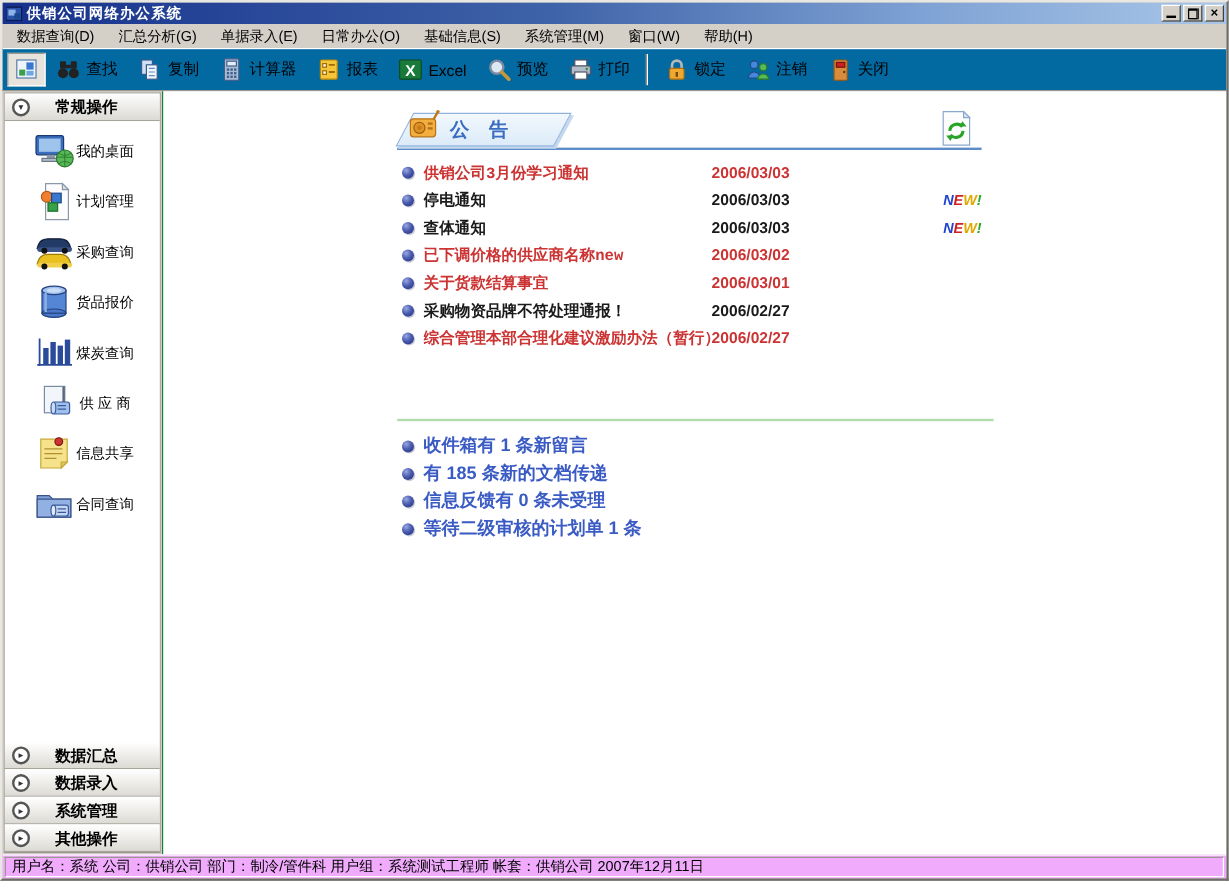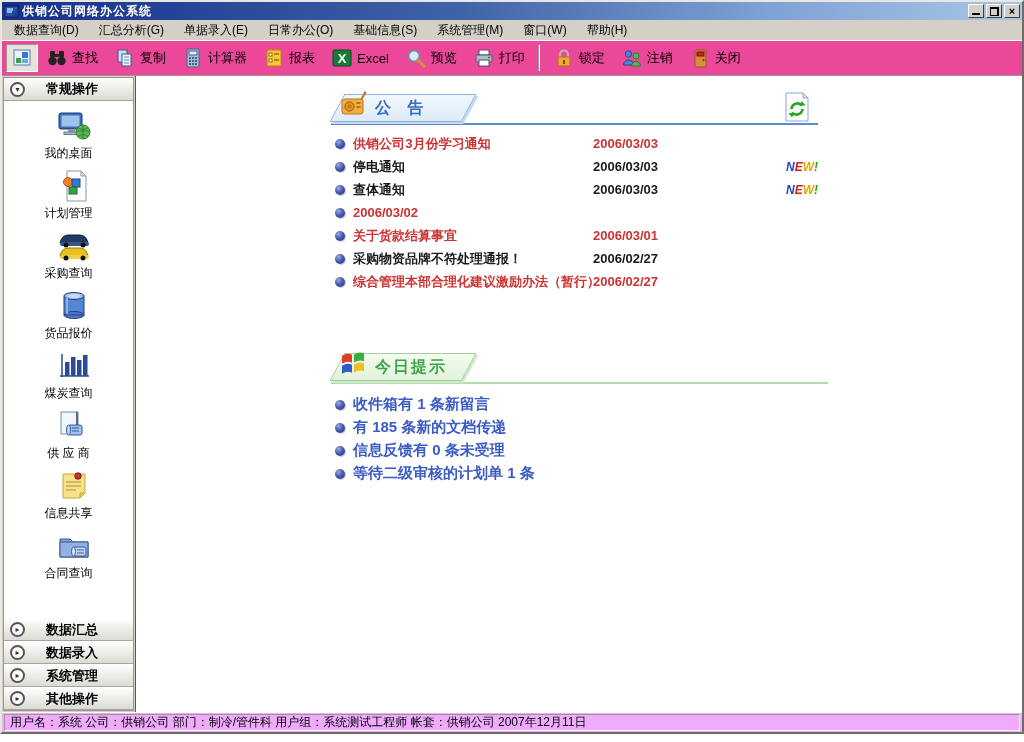--- a/index.html
+++ b/index.html
@@ -20,42 +20,42 @@
   .restore-glyph:before { content:""; position:absolute; right:0; top:0; width:6px; height:6px; border:1px solid #000; border-top-width:2px; background:#d4d0c8; }
   .restore-glyph:after { content:""; position:absolute; left:0; bottom:0; width:6px; height:6px; border:1px solid #000; border-top-width:2px; background:#d4d0c8; }
   .winbtn .close-glyph { font-size:11px; font-weight:bold; color:#000; line-height:1; }
 
   
   .menubar { height:20px; flex:0 0 20px; display:flex; align-items:center; background:#d4d0c8;
     font-size:12px; color:#000; padding-left:2px; }
   .menu-item { padding:2px 10px; white-space:nowrap; cursor:default; }
 
   
-  .toolbar { height:36px; flex:0 0 36px; background:#ec4899; border-top:1px solid #fff;
+  .toolbar { height:36px; flex:0 0 36px; background:#0369a1; border-top:1px solid #fff;
     border-bottom:1px solid #9a978f; display:flex; align-items:center; padding:16px 4px; }
   .tb-btn { display:flex; align-items:center; gap:4px; padding:3px 7px; font-size:13px; color:#000;
     border:1px solid transparent; white-space:nowrap; }
   .tb-btn.latched { border:1px solid; border-color:#9a978f #fff #fff #9a978f; background:#e6e3dc; padding:3px 4px; }
   .tb-sep { width:2px; height:26px; border-left:1px solid #9a978f; border-right:1px solid #fff; margin:0 5px; }
   .tb-icon { width:22px; height:20px; display:inline-flex; }
 
   
   .body { flex:1; display:flex; min-height:0; }
 
   
   .sidebar { width:133px; flex:0 0 133px; background:#d4d0c8; padding:1px; display:flex; }
   .sidebar-inner { flex:1; display:flex; flex-direction:column; border:1px solid #9a978f; background:#fff; }
   .sb-bar { height:23px; flex:0 0 23px; display:flex; align-items:center;
     background:linear-gradient(#fefefe,#dcdad3); border-bottom:1px solid #a8a59d; }
   .sb-bar + .sb-bar, .sb-bottom .sb-bar { border-top:1px solid #fff; }
   .sb-circle { width:15px; height:15px; border:2px solid #555; border-radius:50%; margin:0 6px;
     display:flex; align-items:center; justify-content:center; font-size:8px; color:#333; background:#fdfdfd; flex:0 0 15px; }
   .sb-bar-label { flex:1; text-align:center; font-weight:bold; font-size:13px; color:#000; padding-right:20px; }
   .sb-items { flex:1; overflow:hidden; display:flex; flex-direction:column; align-items:center; padding-top:7px; background:#fff; }
-  .sb-item { display:flex; flex-direction:column; align-items:flex-end; margin-bottom:6px; cursor:pointer; }
+  .sb-item { display:flex; flex-direction:row; align-items:center; margin-bottom:6px; cursor:pointer; }
   .sb-item .sb-ico { width:38px; height:36px; }
   .sb-item .sb-label { font-size:12px; color:#000; margin-top:1px; white-space:pre; }
   .sb-bottom { margin-top:auto; }
   .sb-bottom .sb-bar { border-bottom:1px solid #a8a59d; }
 
   
   .content { flex:1; background:#fff; border-left:1px solid #15803d; padding:14px 0 0 195px; overflow:hidden; }
   .section { position:relative; }
   .ann-section { width:487px; }
   .tips-section { width:497px; margin-top:56px; }
@@ -407,20 +407,21 @@
             <span class="new-badge"><span class="nb-0">N</span><span class="nb-1">E</span><span class="nb-2">W</span><span class="nb-3">!</span></span>
           </div>
           <div class="ann-row black">
             <span class="bullet"></span>
             <span class="ann-title">查体通知</span>
             <span class="ann-date">2006/03/03</span>
             <span class="new-badge"><span class="nb-0">N</span><span class="nb-1">E</span><span class="nb-2">W</span><span class="nb-3">!</span></span>
           </div>
           <div class="ann-row red">
             <span class="bullet"></span>
+            <span class="ann-title">已下调价格的供应商名称new</span>
             <span class="ann-date">2006/03/02</span>
             <span class="new-badge"></span>
           </div>
           <div class="ann-row red">
             <span class="bullet"></span>
             <span class="ann-title">关于货款结算事宜</span>
             <span class="ann-date">2006/03/01</span>
             <span class="new-badge"></span>
           </div>
           <div class="ann-row black">
@@ -432,36 +433,20 @@
           <div class="ann-row red">
             <span class="bullet"></span>
             <span class="ann-title">综合管理本部合理化建议激励办法（暂行）</span>
             <span class="ann-date">2006/02/27</span>
             <span class="new-badge"></span>
           </div>
         </div>
       </div>
 
       <div class="section tips-section">
-        <div class="banner-row">
-          <div class="banner green">
-            <div class="skew"></div>
-            <div class="banner-content">
-              <svg class="banner-ico" viewBox="0 0 30 26">
-                <g transform="skewY(-6)">
-                  <path d="M3,6 q5,-2.5 10,0 v8 q-5,-2.5 -10,0 z" fill="#e03c2c"></path>
-                  <path d="M15,6 q5,-2.5 10,0 v8 q-5,-2.5 -10,0 z" fill="#3cb03c"></path>
-                  <path d="M3,16 q5,-2.5 10,0 v8 q-5,-2.5 -10,0 z" fill="#2c5ccc"></path>
-                  <path d="M15,16 q5,-2.5 10,0 v8 q-5,-2.5 -10,0 z" fill="#f0c020"></path>
-                </g>
-              </svg>
-              <span class="banner-title green">今日提示</span>
-            </div>
-          </div>
-        </div>
         <div class="rule-green"></div>
 
         <div class="tips-list">
           <div class="tip-row">
             <span class="bullet"></span>
             <span class="tip-text">收件箱有 1 条新留言</span>
           </div>
           <div class="tip-row">
             <span class="bullet"></span>
             <span class="tip-text">有 185 条新的文档传递</span>

